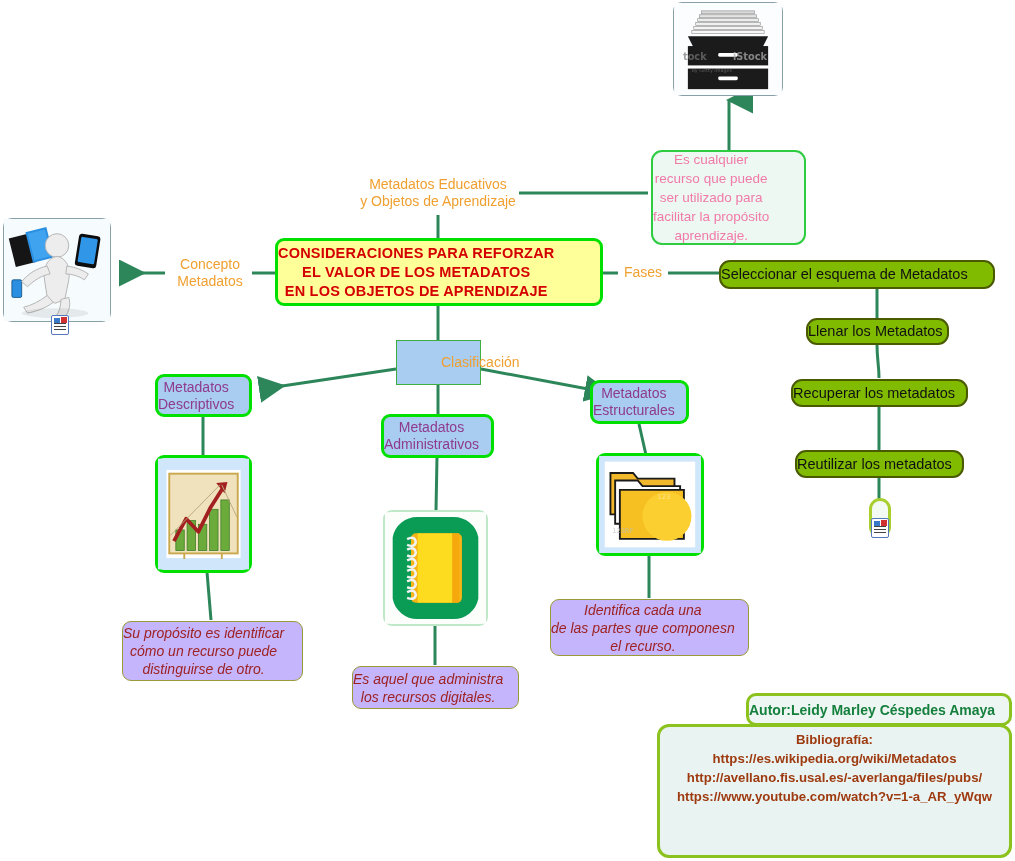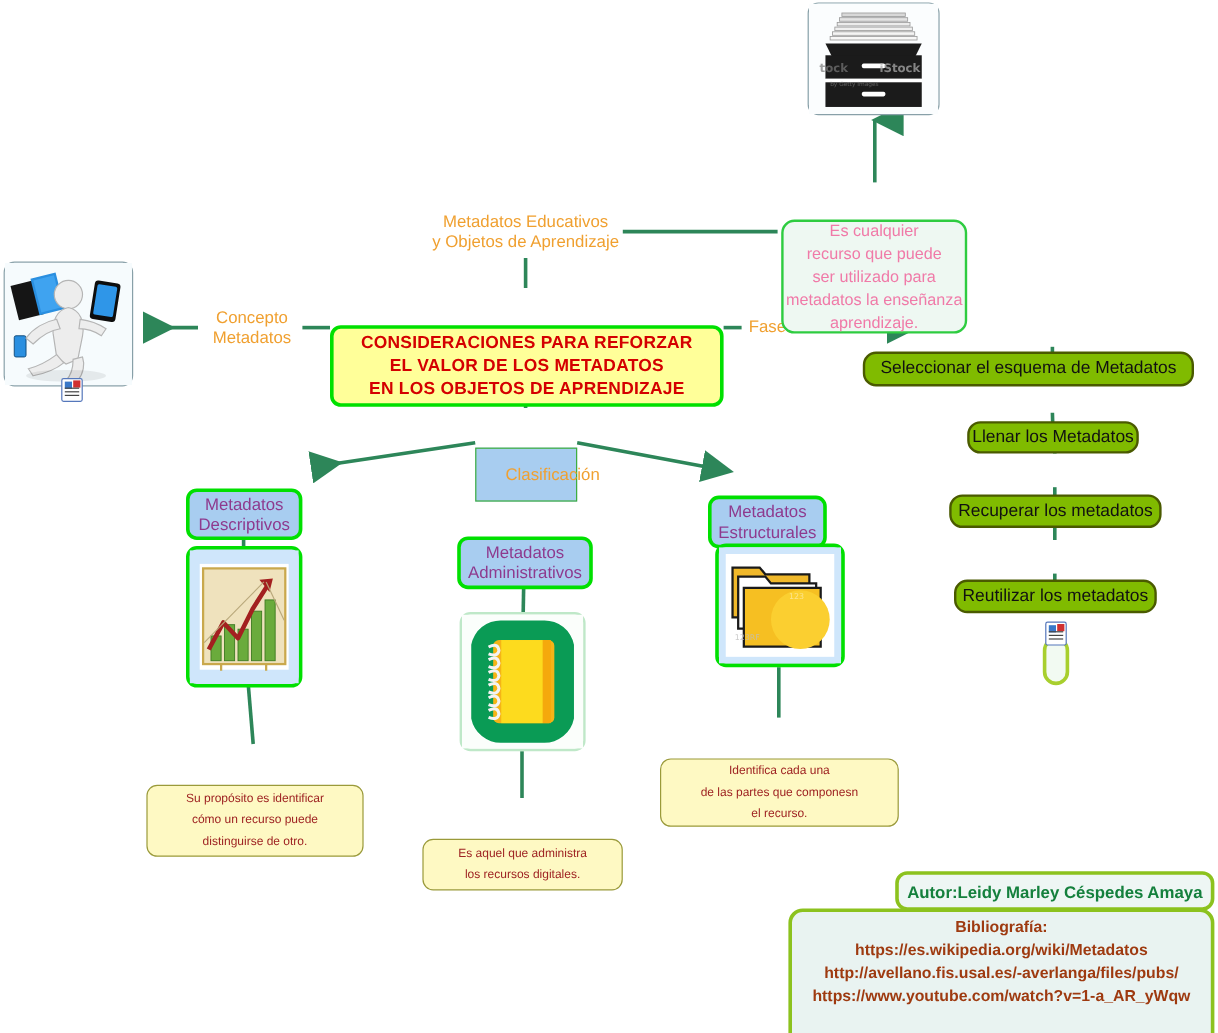--- a/index.html
+++ b/index.html
@@ -5,21 +5,21 @@
   html,body{margin:0;padding:0;}
   body{
     width:1015px;height:861px;
     background:#ffffff;
     font-family:"Liberation Sans", sans-serif;
     overflow:hidden;
   }
   #canvas{position:relative;width:1015px;height:861px;}
   svg.edges{position:absolute;left:0;top:0;width:1015px;height:861px;pointer-events:none;}
 
-  .node{position:absolute;box-sizing:border-box;display:flex;align-items:center;justify-content:center;text-align:center;margin-top:33px;}
+  .node{position:absolute;box-sizing:border-box;display:flex;align-items:center;justify-content:flex-start;text-align:center;}
 
   
   .central{
     background:#ffff99;border:3px solid #00e000;border-radius:9px;
     color:#d40000;font-weight:bold;font-size:14.5px;line-height:19px;
     letter-spacing:.2px;
   }
   
   .olive{
     background:#80bb00;border:2px solid #4a5a00;border-radius:11px;
@@ -32,22 +32,22 @@
   .blue{
     background:#a8cdf0;border:3px solid #00e000;border-radius:9px;
     color:#8e3a8e;font-size:14px;line-height:17px;
   }
   .blue-plain{
     background:#a8cdf0;border:1.5px solid #3fae3f;border-radius:0;
     color:#f0a030;font-size:14px;line-height:17px;
   }
   
   .purple{
-    background:#fef9c3;border:1.5px solid #9a9a3a;border-radius:9px;
-    color:#9e2222;font-size:10px;line-height:18px;
+    background:#c4b5fd;border:1.5px solid #9a9a3a;border-radius:9px;
+    color:#9e2222;font-size:14px;line-height:18px;font-style:italic;
   }
   
   .mint{
     background:#eef8f2;border:2px solid #2ecc40;border-radius:11px;
     color:#f07aa8;font-size:13.5px;line-height:19px;
   }
   
   .author{
     background:#eef6f4;border:3px solid #8cc21e;border-radius:10px;
     color:#15803d;font-size:14px;font-weight:bold;
@@ -148,21 +148,21 @@
     <div>y Objetos de Aprendizaje</div>
   </div>
 
   <div class="lbl" style="left:618px;top:264px;width:50px;">Fases</div>
 
   <div class="node mint" style="left:651px;top:150px;width:155px;height:95px;">
     <div>
       <div>Es cualquier</div>
       <div>recurso que puede</div>
       <div>ser utilizado para</div>
-      <div>metadatos la enseñanza</div>
+      <div>facilitar la propósito</div>
       <div>aprendizaje.</div>
     </div>
   </div>
 
   <div class="imgframe frame-grey" style="left:673px;top:2px;width:110px;height:94px;">
     <svg viewBox="0 0 110 94" style="width:100%;height:100%;">
       <rect x="0" y="0" width="110" height="94" fill="#fbfdfe"></rect>
       <g>
         <rect x="28" y="8" width="54" height="3" fill="#d8d8d8" stroke="#9a9a9a" stroke-width=".7"></rect>
         <rect x="26" y="12" width="58" height="3" fill="#e4e4e4" stroke="#9a9a9a" stroke-width=".7"></rect>

